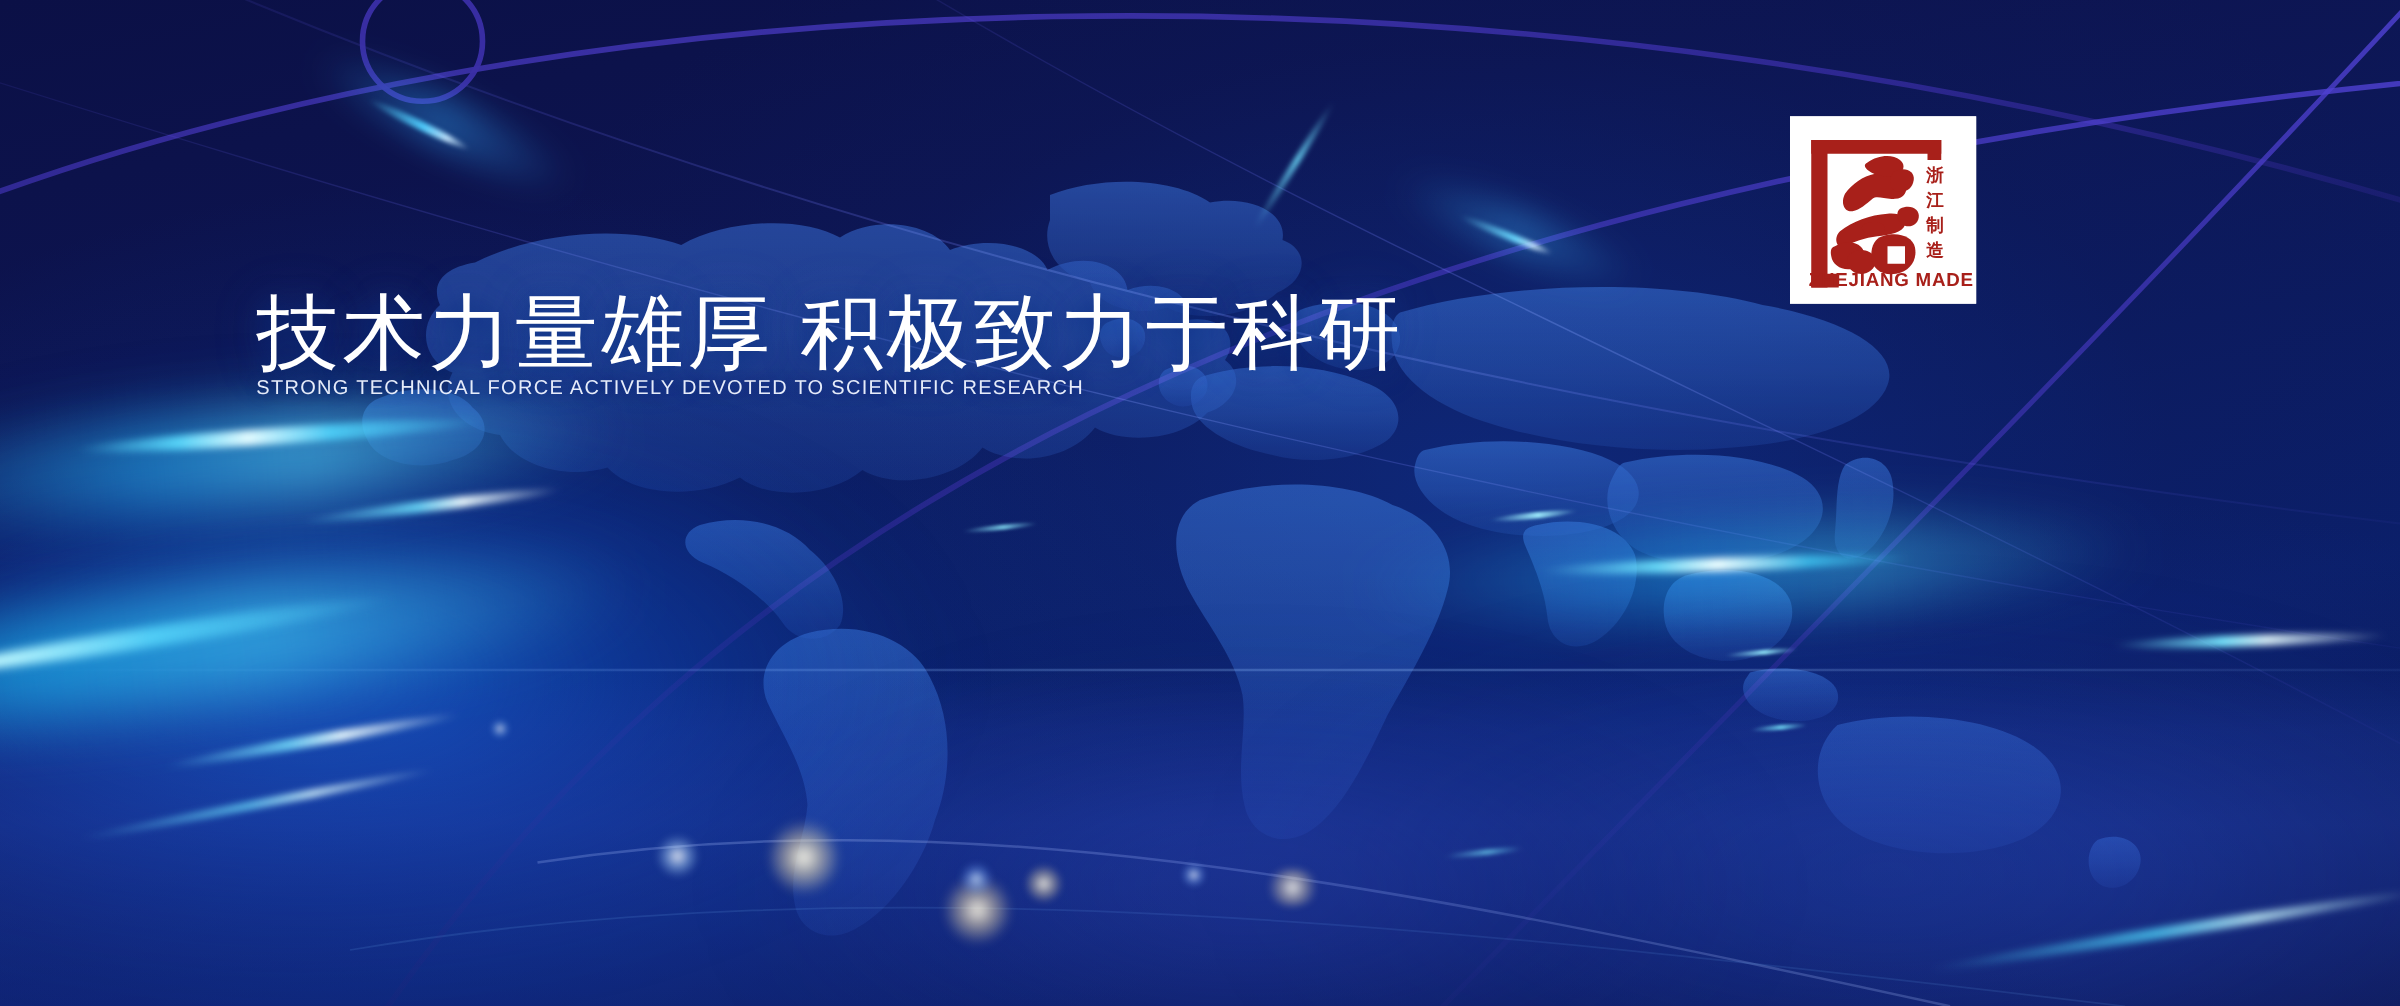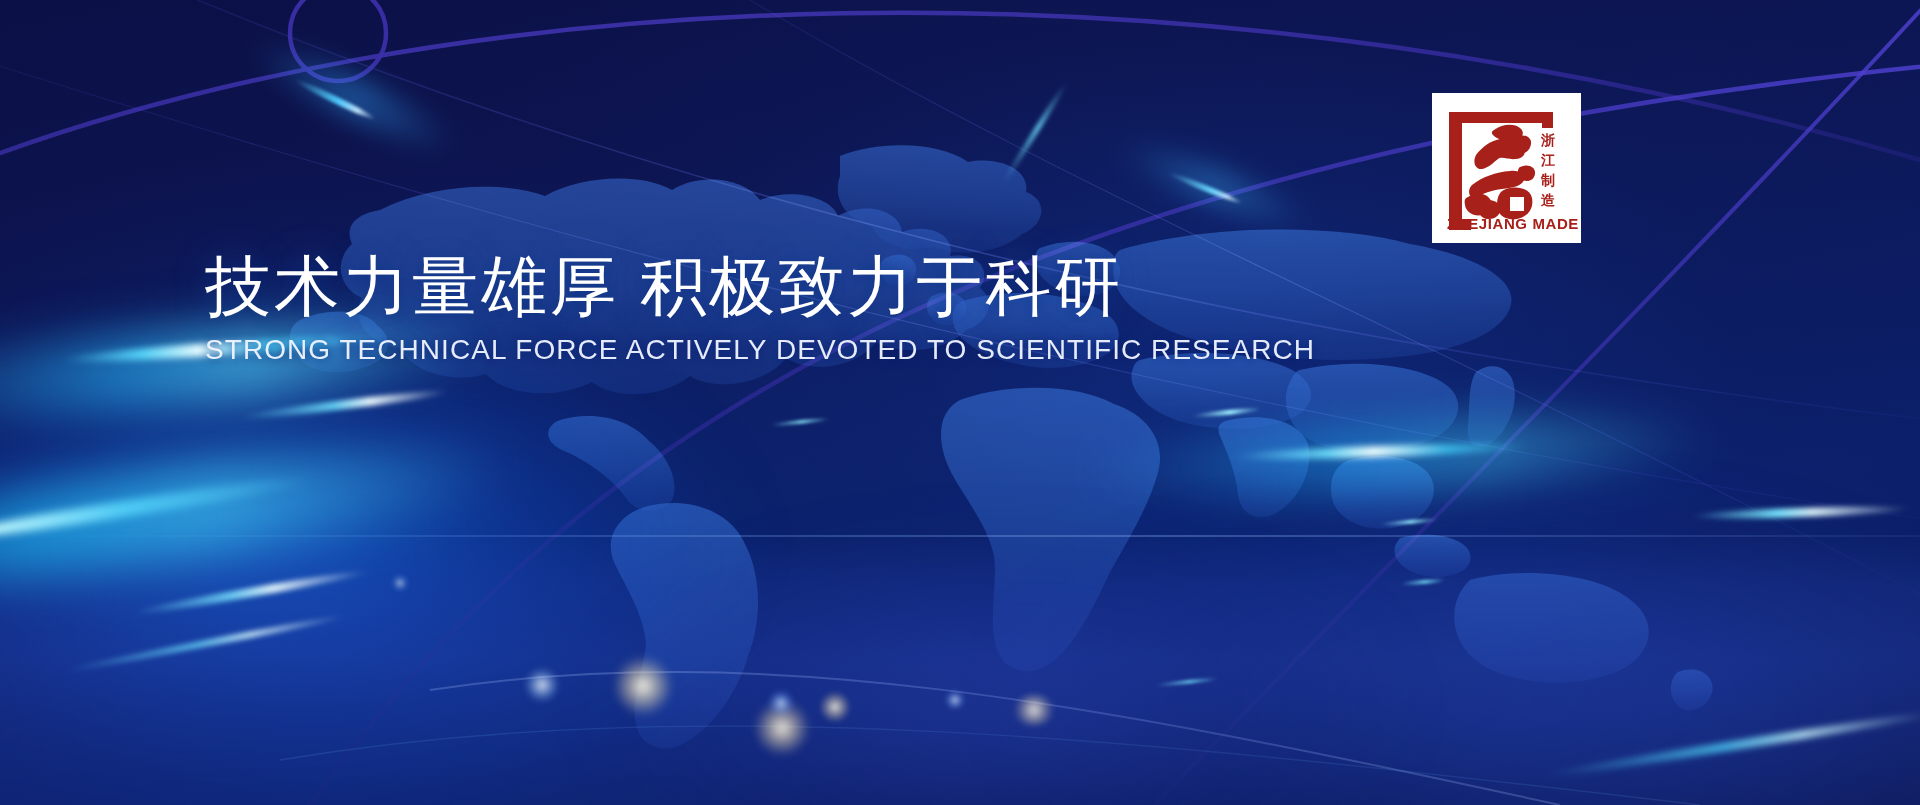--- a/index.html
+++ b/index.html
@@ -41,35 +41,35 @@
     filter:blur(0px);
     pointer-events:none;
   }
 
   
   .pool { position:absolute; border-radius:50%; pointer-events:none; }
 
   
   .text-block {
     position:absolute;
-    left:205px; top:252px;
+    left:205px; top:232px;
     z-index:40;
   }
   .headline {
     font-size:66px;
     line-height:1.06;
     color:#ffffff;
     font-weight:300;
     letter-spacing:3px;
     white-space:nowrap;
     text-shadow:0 2px 18px rgba(0,40,120,0.75), 0 0 42px rgba(90,150,255,0.30);
   }
   .subhead {
-    margin-top:12px;
-    font-size:28px;
+    margin-top:0;
+    font-size:16px;
     color:#eef3ff;
     font-weight:300;
     letter-spacing:1.05px;
     white-space:nowrap;
     opacity:0.96;
     text-shadow:0 1px 10px rgba(0,30,110,0.85);
   }
 
   
   .logo-box {

